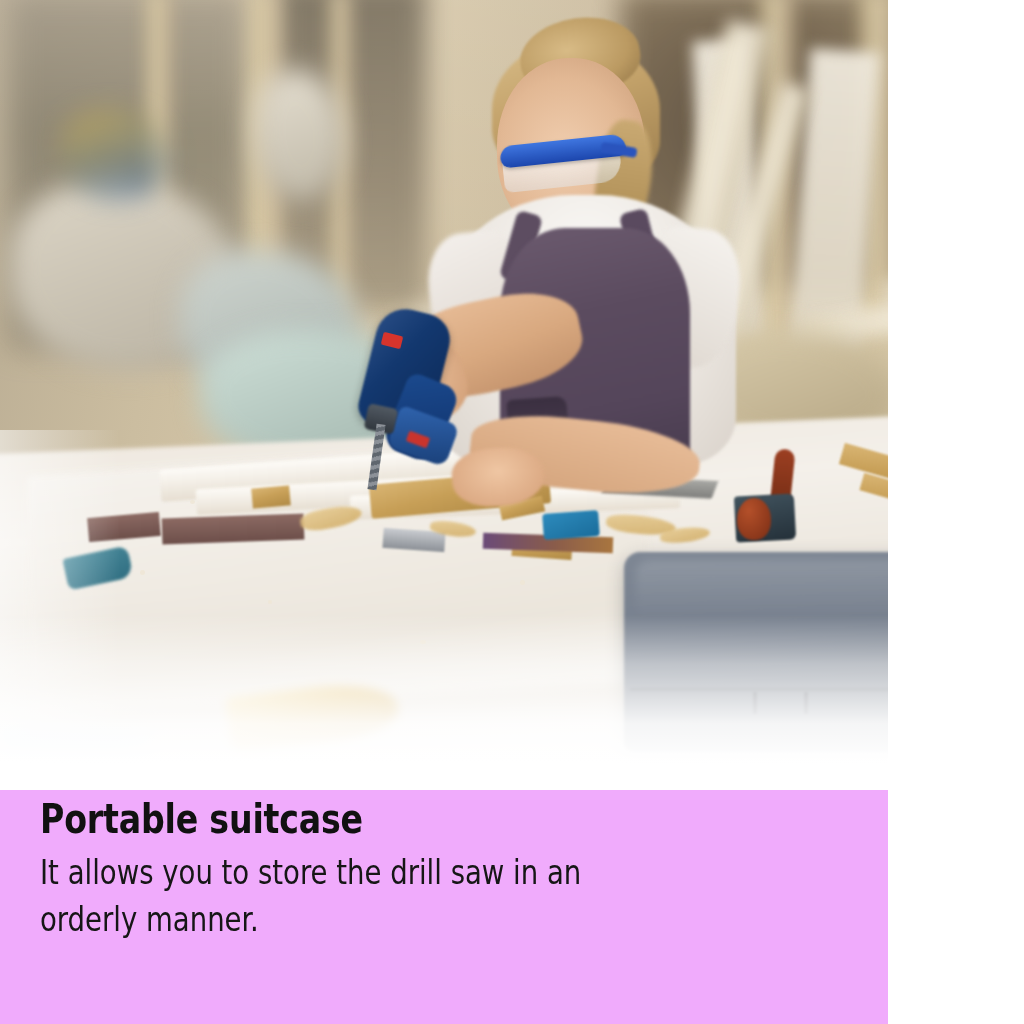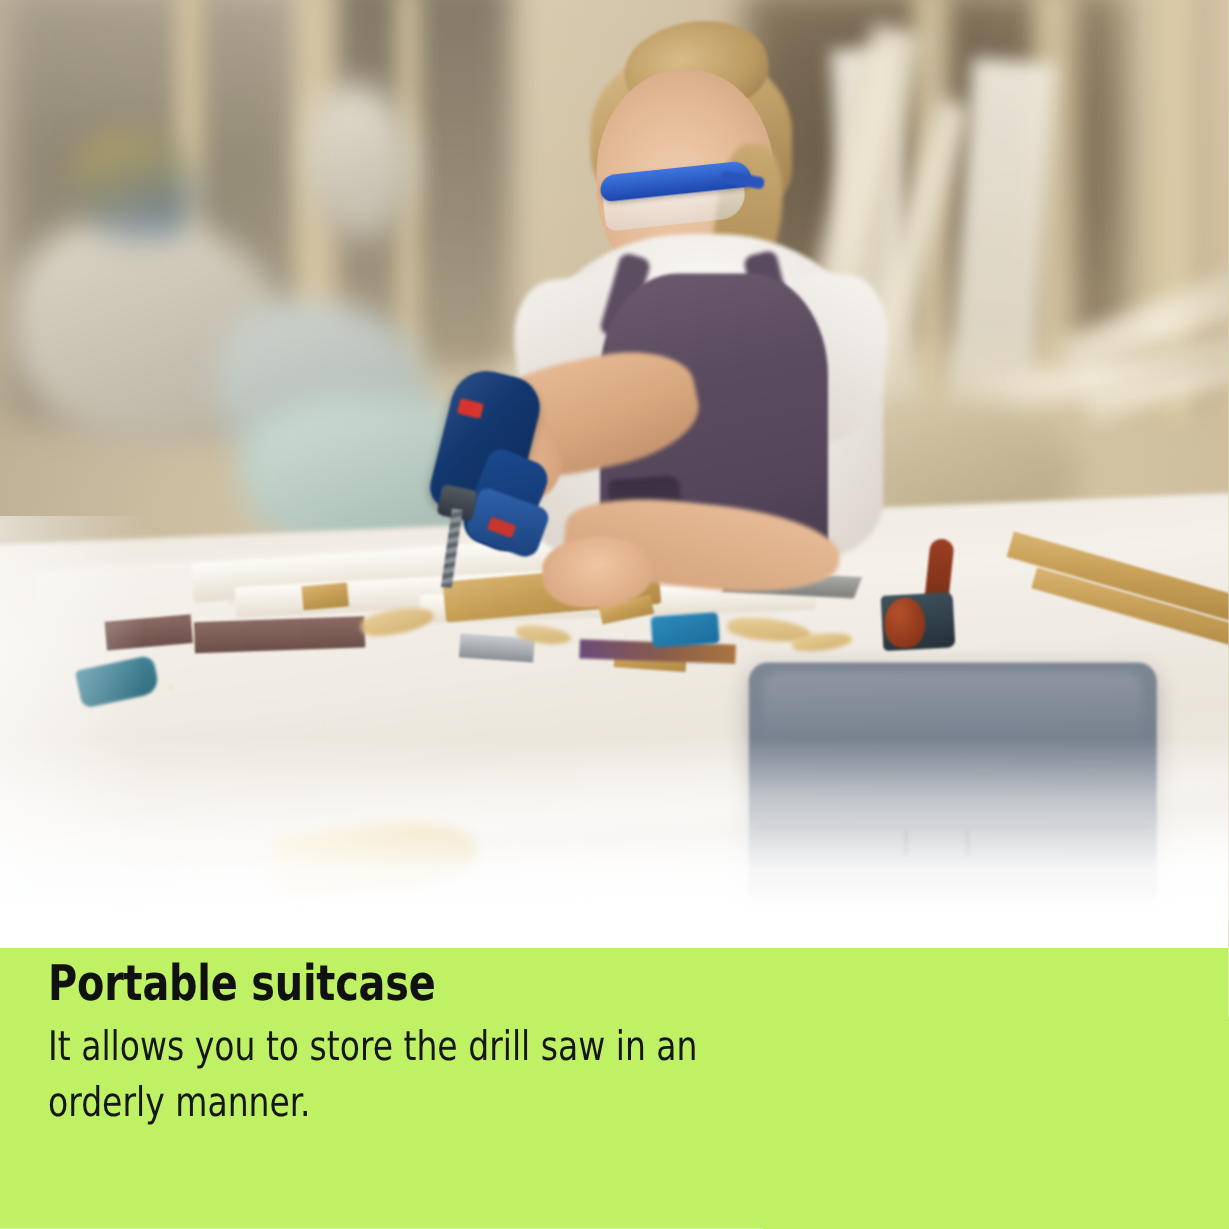--- a/index.html
+++ b/index.html
@@ -6,23 +6,23 @@
   html, body {
     margin: 0;
     padding: 0;
     background: #ffffff;
   }
   body {
     font-family: "Liberation Sans", "DejaVu Sans", sans-serif;
   }
   .page {
     position: relative;
-    width: 1024px;
+    width: 888px;
     height: 1024px;
-    background: #bef264;
+    background: #f0abfc;
     overflow: hidden;
     text-decoration: underline;
   }
 
   
   .photo {
     position: absolute;
     left: 0; top: 0;
     width: 1024px;
     height: 790px;

